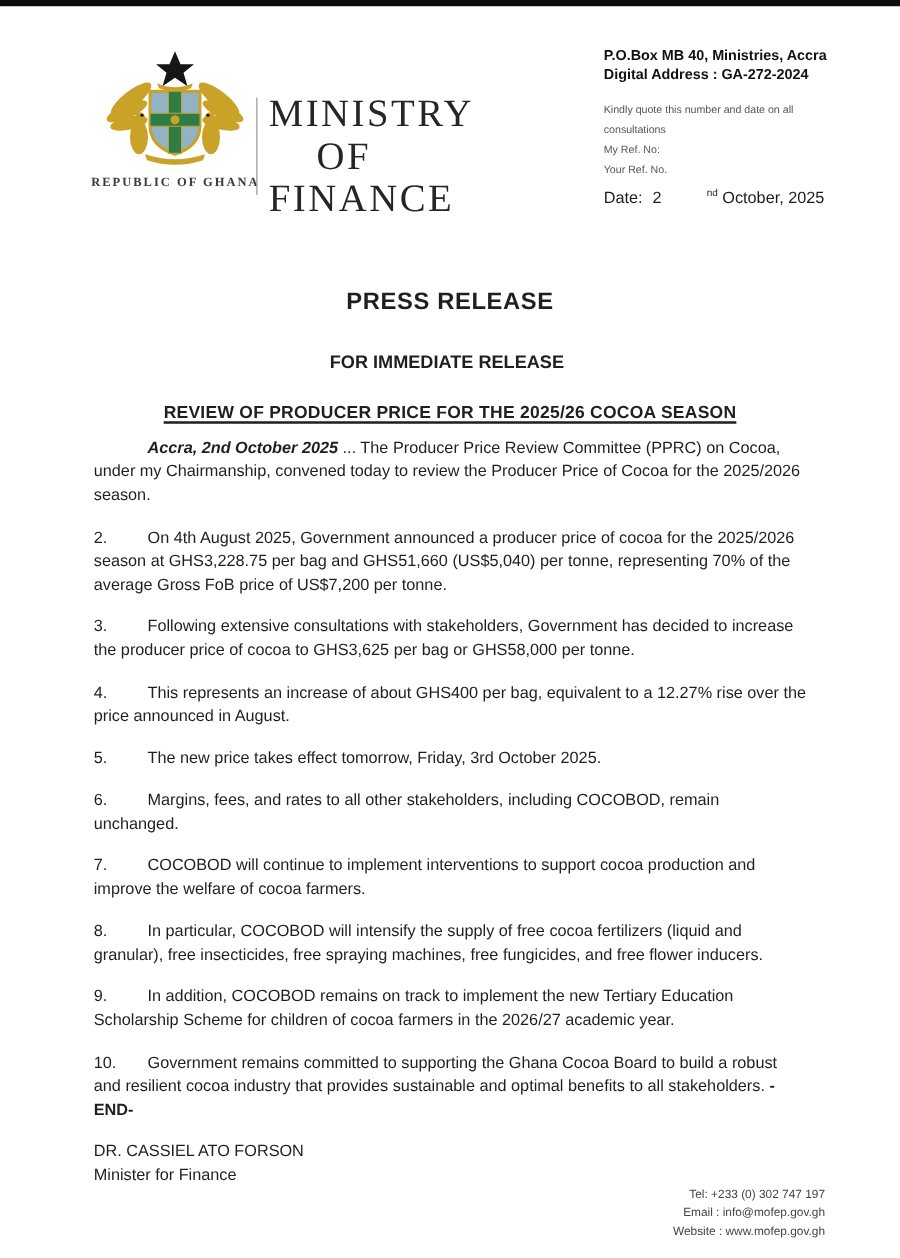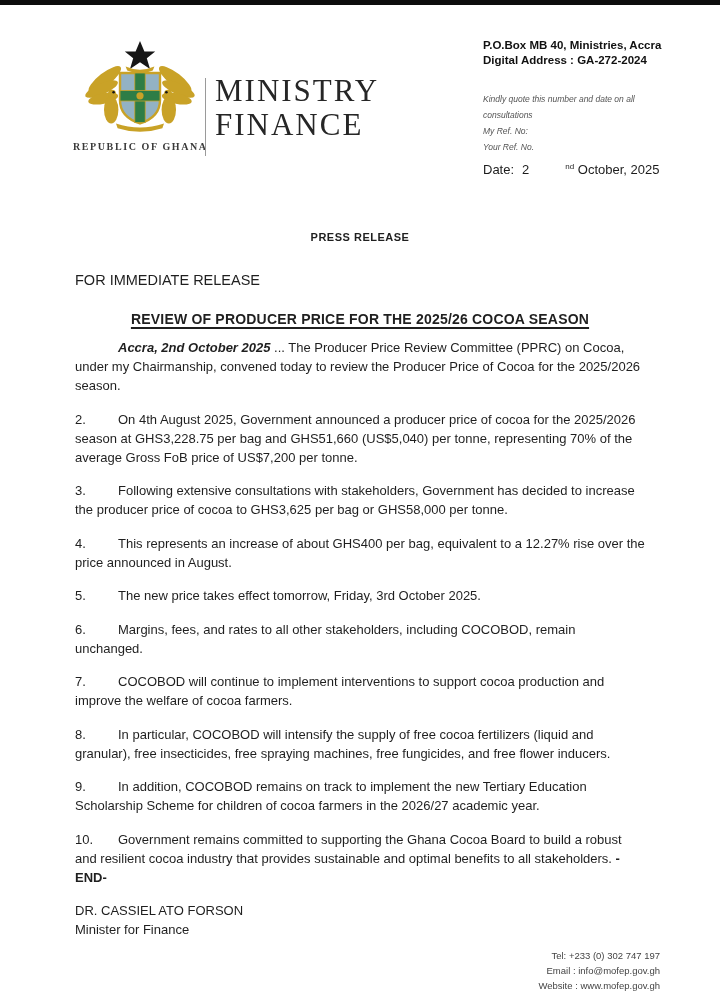--- a/index.html
+++ b/index.html
@@ -35,32 +35,32 @@
   }
   .ministry-title {
     position:absolute; left:140px; top:36px; width:120px;
     font-family:"Liberation Serif", serif;
     font-size:31px; letter-spacing:2px; line-height:1.1;
     color:#262626; text-align:center; white-space:nowrap;
   }
   .contact-block { position:absolute; left:408px; top:0; width:190px; }
   .contact-bold { font-size:11.5px; font-weight:700; line-height:15px; color:#111; white-space:nowrap; }
   .contact-small { font-size:8.5px; color:#555; line-height:16px; margin-top:0; white-space:nowrap; }
-  .contact-small-group { margin-top:23px;font-style:italic; }
+  .contact-small-group { margin-top:11px; }
   .date-line { margin-top:7px; font-size:13px; color:#1c1c1c; white-space:nowrap; }
   .date-line .dl-label { margin-right:8px; }
   .date-line sup { font-size:8px;margin-left:36px; }
 
   
   .press-release {
-    text-align:center; font-weight:700; font-size:11px;
+    text-align:center; font-weight:700; font-size:19px;
     letter-spacing:0.5px; margin-top:43px;
   }
   .immediate-release {
-    text-align:left; font-weight:400; font-size:14.5px; margin-top:29px;
+    text-align:center; font-weight:700; font-size:14.5px; margin-top:29px;
     padding-right:5px;
   }
   .headline {
     text-align:center; font-weight:700; font-size:14px; margin-top:23px;
     text-decoration:underline; text-decoration-thickness:2px; text-underline-offset:3px;
     letter-spacing:0.2px;
   }
 
   
   .body-text { margin-top:11px; font-size:13px; line-height:19px; }
@@ -119,20 +119,21 @@
 
         <path d="M40,103 Q70,113 100,103 L98,109 Q70,118 42,109 Z" fill="#c9a227"></path>
       </svg>
       <div class="republic-label">REPUBLIC OF GHANA</div>
     </div>
 
     <div class="vert-divider"></div>
 
     <div class="ministry-title">
       <div>MINISTRY</div>
+      <div>OF</div>
       <div>FINANCE</div>
     </div>
 
     <div class="contact-block">
       <div class="contact-bold">P.O.Box MB 40, Ministries, Accra</div>
       <div class="contact-bold">Digital Address : GA-272-2024</div>
       <div class="contact-small-group">
         <div class="contact-small">Kindly quote this number and date on all</div>
         <div class="contact-small">consultations</div>
         <div class="contact-small">My Ref. No:</div>

